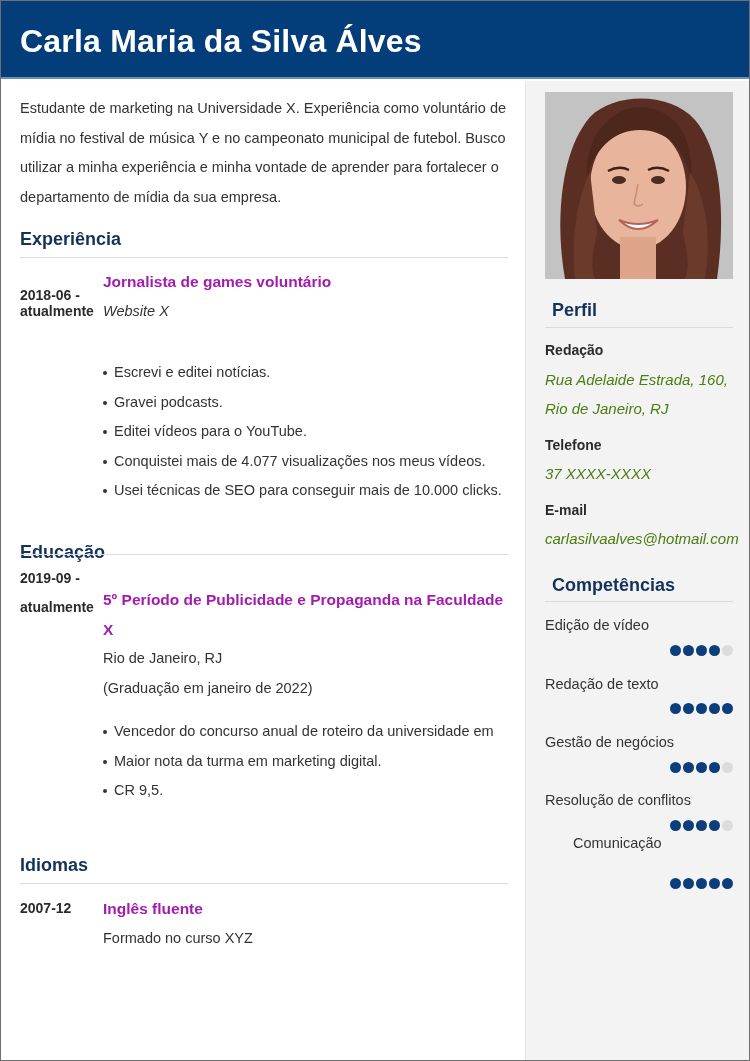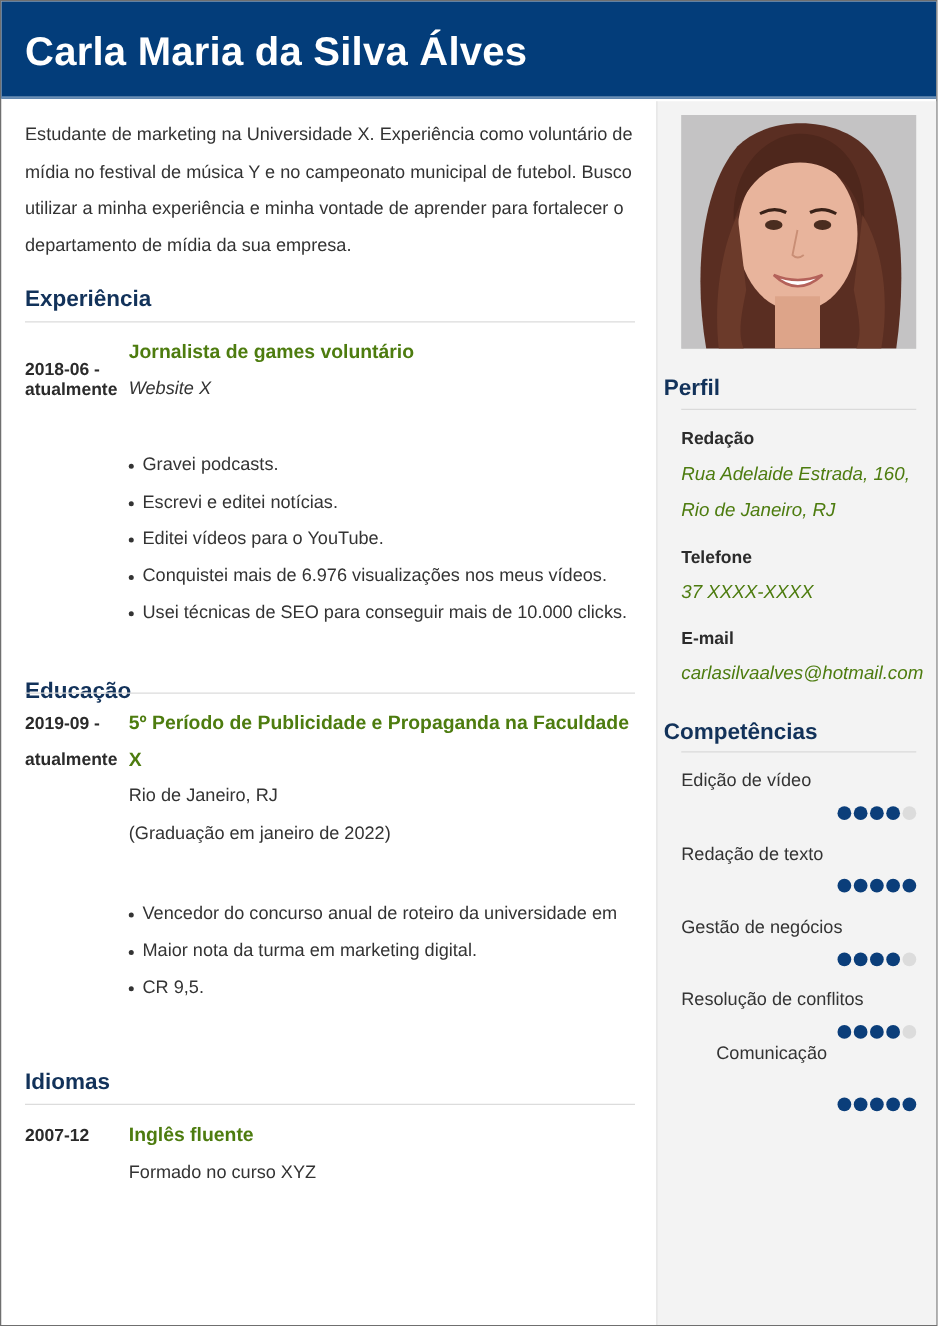--- a/index.html
+++ b/index.html
@@ -64,21 +64,21 @@
     color: #2b2b2b;
     width: 80px;
   }
   .entry {
     position: absolute; left: 83px;
     width: 405px;
   }
   .entry-title {
     font-size: 15.5px; font-weight: bold;
     line-height: 29.5px;
-    color: #4d7c0f;
+    color: #a21caf;
   }
   .entry-sub {
     font-size: 14.5px;
     line-height: 29.5px;
     color: #333;
   }
   .italic { font-style: italic; }
   ul.bullets {
     list-style: none;
   }
@@ -96,21 +96,21 @@
     background: #333;
   }
   
   .photo {
     position: absolute; left: 19px; top: 11px;
     width: 188px; height: 187px;
     background: #c9c9c9;
     overflow: hidden;
   }
   .sb-title {
-    position: absolute; left: 5px;
+    position: absolute; left: 26px;
     font-size: 18px; font-weight: bold;
     color: #12325a;
     text-align: center;
   }
   .sb-rule {
     position: absolute; left: 19px;
     width: 188px; height: 1px;
     background: #dadada;
   }
   .sb-label {
@@ -157,33 +157,33 @@
     <div class="section-title" style="top:148px;">Experiência</div>
     <div class="rule" style="top:176px;"></div>
 
     <div class="date" style="top:200px;">2018-06 -</div>
     <div class="date" style="top:216px;">atualmente</div>
     <div class="entry" style="top:186px;">
       <div class="entry-title">Jornalista de games voluntário</div>
       <div class="entry-sub italic">Website X</div>
     </div>
     <ul class="bullets entry" style="top:277px;">
+      <li>Escrevi e editei notícias.</li>
       <li>Gravei podcasts.</li>
-      <li>Escrevi e editei notícias.</li>
       <li>Editei vídeos para o YouTube.</li>
-      <li>Conquistei mais de 6.976 visualizações nos meus vídeos.</li>
+      <li>Conquistei mais de 4.077 visualizações nos meus vídeos.</li>
       <li>Usei técnicas de SEO para conseguir mais de 10.000 clicks.</li>
     </ul>
 
     <div class="section-title" style="top:445px;margin-top:16px;">Educação</div>
     <div class="rule" style="top:473px;"></div>
 
     <div class="date" style="top:483px;">2019-09 -</div>
     <div class="date" style="top:512px;">atualmente</div>
-    <div class="entry" style="top:483px;">
+    <div class="entry" style="top:504px;">
       <div class="entry-title">5º Período de Publicidade e Propaganda na Faculdade</div>
       <div class="entry-title">X</div>
       <div class="entry-sub">Rio de Janeiro, RJ</div>
       <div class="entry-sub">(Graduação em janeiro de 2022)</div>
     </div>
     <ul class="bullets entry" style="top:636px;">
       <li>Vencedor do concurso anual de roteiro da universidade em</li>
       <li>Maior nota da turma em marketing digital.</li>
       <li>CR 9,5.</li>
     </ul>

